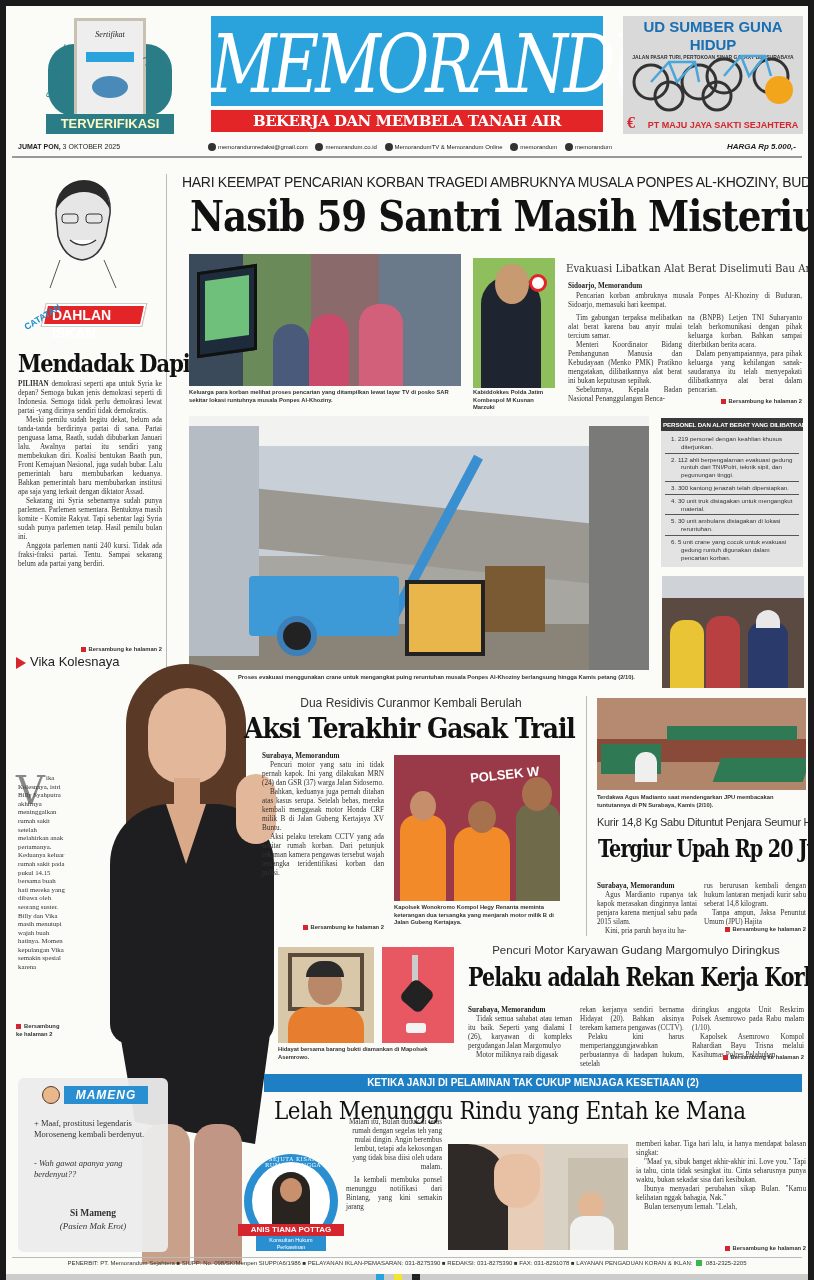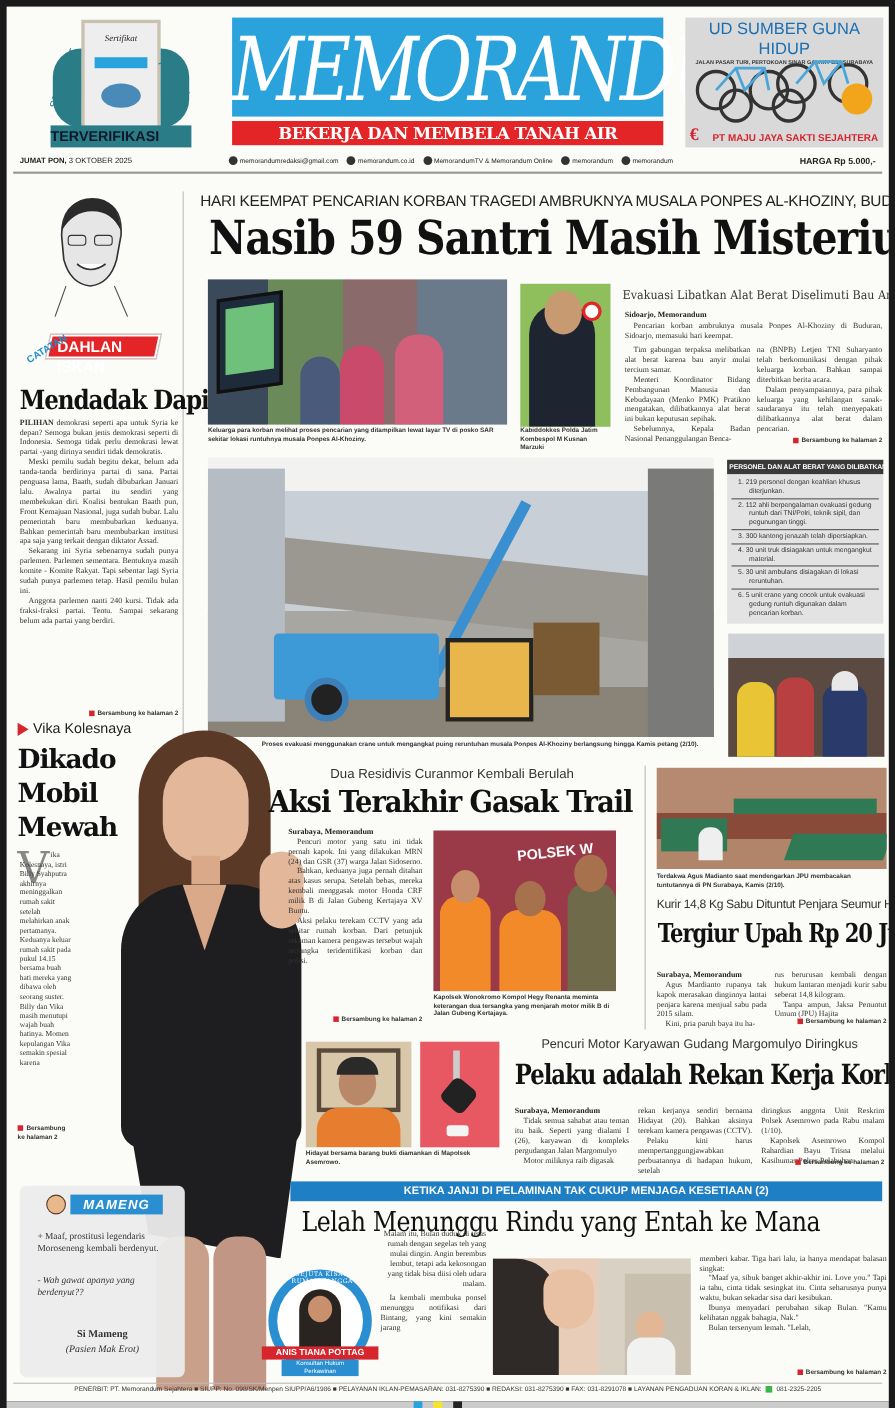--- a/index.html
+++ b/index.html
@@ -35,30 +35,30 @@
 
   <div class="abs" style="left:36px;top:10px;width:136px;height:120px;">
     <div class="abs" style="left:32px;top:2px;width:72px;height:100px;background:#eee;border:3px solid #c9c2b0;"></div>
     <div class="abs" style="left:40px;top:14px;width:56px;text-align:center;font-style:italic;font-size:8px;">Sertifikat</div>
     <div class="abs" style="left:44px;top:36px;width:48px;height:10px;background:#2aa3dc"></div>
     <div class="abs" style="left:50px;top:60px;width:36px;height:22px;border-radius:50%;background:#4a8ab8"></div>
     <div class="abs" style="left:6px;top:28px;width:26px;height:72px;border-radius:30px 0 0 30px;background:#2a7d87"></div>
     <div class="abs" style="left:104px;top:28px;width:26px;height:72px;border-radius:0 30px 30px 0;background:#2a7d87"></div>
     <div class="abs cond" style="left:-12px;top:50px;font-size:10px;color:#2a7d87;transform:rotate(-70deg);">SERTIFIKAT</div>
     <div class="abs cond" style="left:96px;top:46px;font-size:10px;color:#2a7d87;transform:rotate(70deg);">DEWAN PERS</div>
-    <div class="abs cond" style="left:4px;top:98px;width:128px;height:20px;background:#2a7d87;color:#0f172a;text-align:left;font-weight:bold;font-size:13px;line-height:20px;">TERVERIFIKASI</div>
+    <div class="abs cond" style="left:4px;top:98px;width:128px;height:20px;background:#2a7d87;color:#fef9c3;text-align:center;font-weight:bold;font-size:13px;line-height:20px;">TERVERIFIKASI</div>
   </div>
 
   <div class="abs logo-box">
     <div class="logo-text">MEMORANDUM</div>
   </div>
   <div class="abs slogan">BEKERJA DAN MEMBELA TANAH AIR</div>
 
   <div class="abs" style="left:617px;top:10px;width:180px;height:118px;background:#d9d9d9;overflow:hidden">
-    <div class="cond" style="text-align:center;color:#1a6fb3;font-weight:normal;font-size:15px;line-height:18px;margin-top:2px;">UD SUMBER GUNA HIDUP</div>
+    <div class="cond" style="text-align:center;color:#1a6fb3;font-weight:bold;font-size:15px;line-height:18px;margin-top:2px;">UD SUMBER GUNA HIDUP</div>
     <div class="cond" style="text-align:center;font-size:5px;font-weight:bold;color:#333;">JALAN PASAR TURI, PERTOKOAN SINAR GALAXY B84 SURABAYA</div>
     <svg class="abs" style="left:6px;top:30px" width="168" height="66" viewBox="0 0 168 66">
       <g fill="none" stroke="#333" stroke-width="3">
         <circle cx="22" cy="36" r="17"></circle>
           <circle cx="70" cy="36" r="17"></circle>
         <circle cx="95" cy="30" r="17"></circle>
           <circle cx="142" cy="30" r="17"></circle>
         <circle cx="40" cy="50" r="14"></circle>
           <circle cx="88" cy="50" r="14"></circle>
       </g>
@@ -75,21 +75,21 @@
   <div class="abs topline" style="left:12px;">
     <b class="cond">JUMAT PON,</b> <span>3 OKTOBER 2025</span>
   </div>
   <div class="abs topline social" style="left:196px;width:410px;">
     <span class="ic"></span><span>memorandumredaksi@gmail.com</span>
     <span class="ic"></span><span>memorandum.co.id</span>
     <span class="ic"></span><span>MemorandumTV &amp; Memorandum Online</span>
     <span class="ic"></span><span>memorandum</span>
     <span class="ic"></span><span>memorandum</span>
   </div>
-  <div class="abs topline cond" style="right:12px;font-weight:bold;font-size:8px;">HARGA Rp 5.000,-</div>
+  <div class="abs topline cond" style="right:12px;font-weight:bold;font-size:8px;font-style:italic;">HARGA Rp 5.000,-</div>
   <div class="abs rule" style="left:6px;top:150px;width:790px;height:2px;background:#999"></div>
 
   <div class="abs vrule" style="left:160px;top:168px;height:500px;"></div>
   <div class="abs" style="left:36px;top:170px;width:80px;height:112px;">
     <svg width="80" height="112" viewBox="0 0 80 112">
       <path d="M14 38 Q14 6 42 6 Q70 6 68 38 L64 60 Q58 82 40 84 Q22 82 16 60 Z" fill="#e6e6e6" stroke="#333" stroke-width="1.5"></path>
       <path d="M14 34 Q18 4 42 4 Q66 4 68 34 Q60 16 42 16 Q24 16 14 34Z" fill="#2a2a2a"></path>
       <rect x="20" y="38" width="16" height="9" rx="3" fill="none" stroke="#333"></rect>
         <rect x="44" y="38" width="16" height="9" rx="3" fill="none" stroke="#333"></rect>
       <path d="M28 64 Q40 74 54 64" fill="#fff" stroke="#333" stroke-width="1.5"></path>
@@ -170,25 +170,20 @@
   </div>
   <div class="photo" style="left:656px;top:570px;width:142px;height:112px;background:linear-gradient(180deg,#cfd2d6 0 20%,#5a4a42 20%);">
     <div class="abs" style="left:8px;top:44px;width:34px;height:70px;background:#e9c434;border-radius:14px 14px 0 0"></div>
     <div class="abs" style="left:44px;top:40px;width:34px;height:72px;background:#b84040;border-radius:14px 14px 0 0"></div>
     <div class="abs" style="left:86px;top:46px;width:40px;height:66px;background:#2a3a6a;border-radius:14px 14px 0 0"></div>
     <div class="abs" style="left:94px;top:34px;width:24px;height:18px;background:#e8e8e8;border-radius:12px 12px 0 0"></div>
   </div>
 
   <div class="abs" style="left:10px;top:651px;width:0;height:0;border-top:6px solid transparent;border-bottom:6px solid transparent;border-left:10px solid #d6252c;"></div>
   <div class="abs cond" style="left:24px;top:648px;font-size:13px;color:#222;">Vika Kolesnaya</div>
-  <div class="abs head-serif" style="left:10px;top:668px;font-size:24px;line-height:31px;color:#111;">
-    <div>Dikado</div>
-    <div>Mobil</div>
-    <div>Mewah</div>
-  </div>
 
   <div class="photo" style="left:60px;top:648px;width:240px;height:610px;">
     <div class="abs" style="left:60px;top:10px;width:120px;height:240px;background:#5a3a26;border-radius:60px 60px 20px 20px"></div>
     <div class="abs" style="left:82px;top:34px;width:78px;height:96px;background:#e3b79a;border-radius:40px 40px 36px 36px"></div>
     <div class="abs" style="left:108px;top:124px;width:26px;height:36px;background:#d9a98a"></div>
     <div class="abs" style="left:44px;top:150px;width:164px;height:240px;background:#1e1e20;border-radius:60px 60px 20px 20px"></div>
     <div class="abs" style="left:100px;top:150px;width:40px;height:60px;background:#d9a98a;clip-path:polygon(0 0,100% 0,50% 100%)"></div>
     <div class="abs" style="left:54px;top:380px;width:150px;height:110px;background:#1e1e20;clip-path:polygon(0 0,100% 0,90% 100%,10% 80%)"></div>
     <div class="abs" style="left:76px;top:470px;width:48px;height:140px;background:#c9a08a;border-radius:20px 20px 0 0"></div>
     <div class="abs" style="left:128px;top:470px;width:48px;height:140px;background:#c29684;border-radius:20px 20px 0 0"></div>

